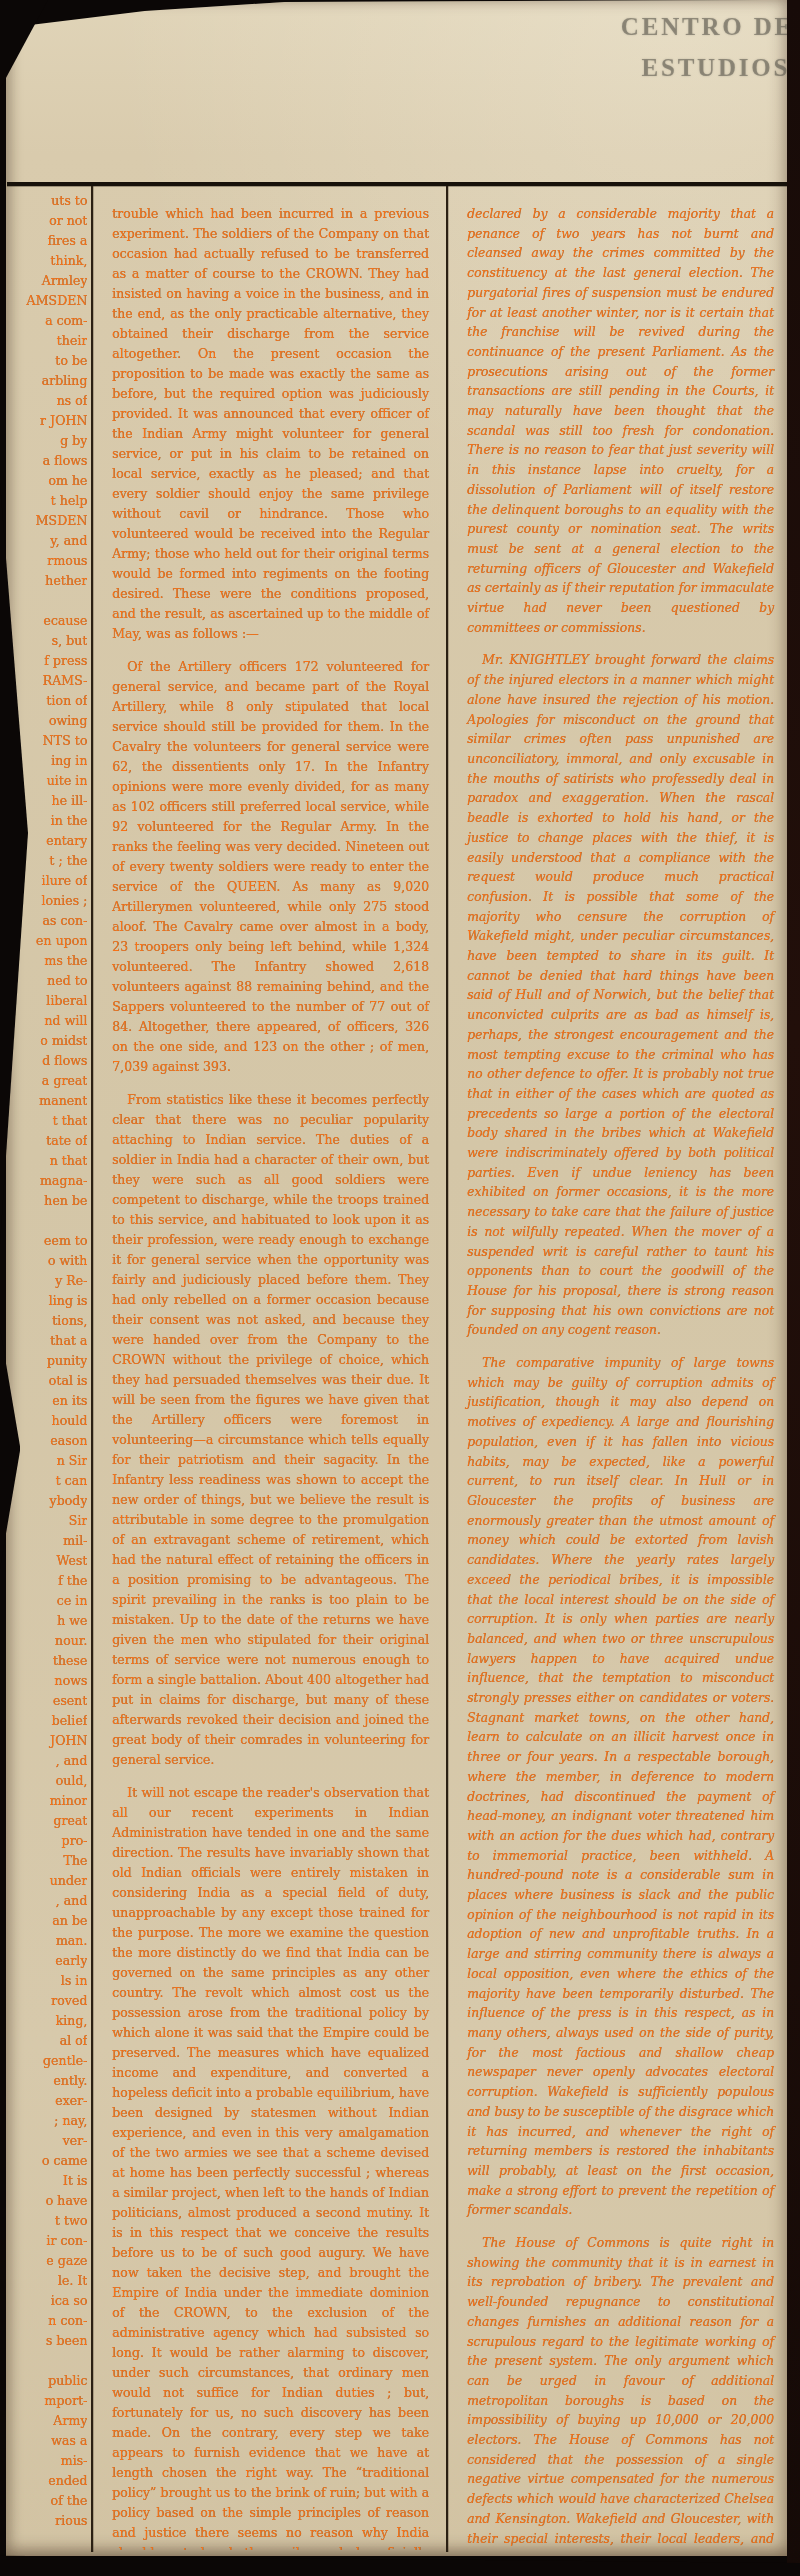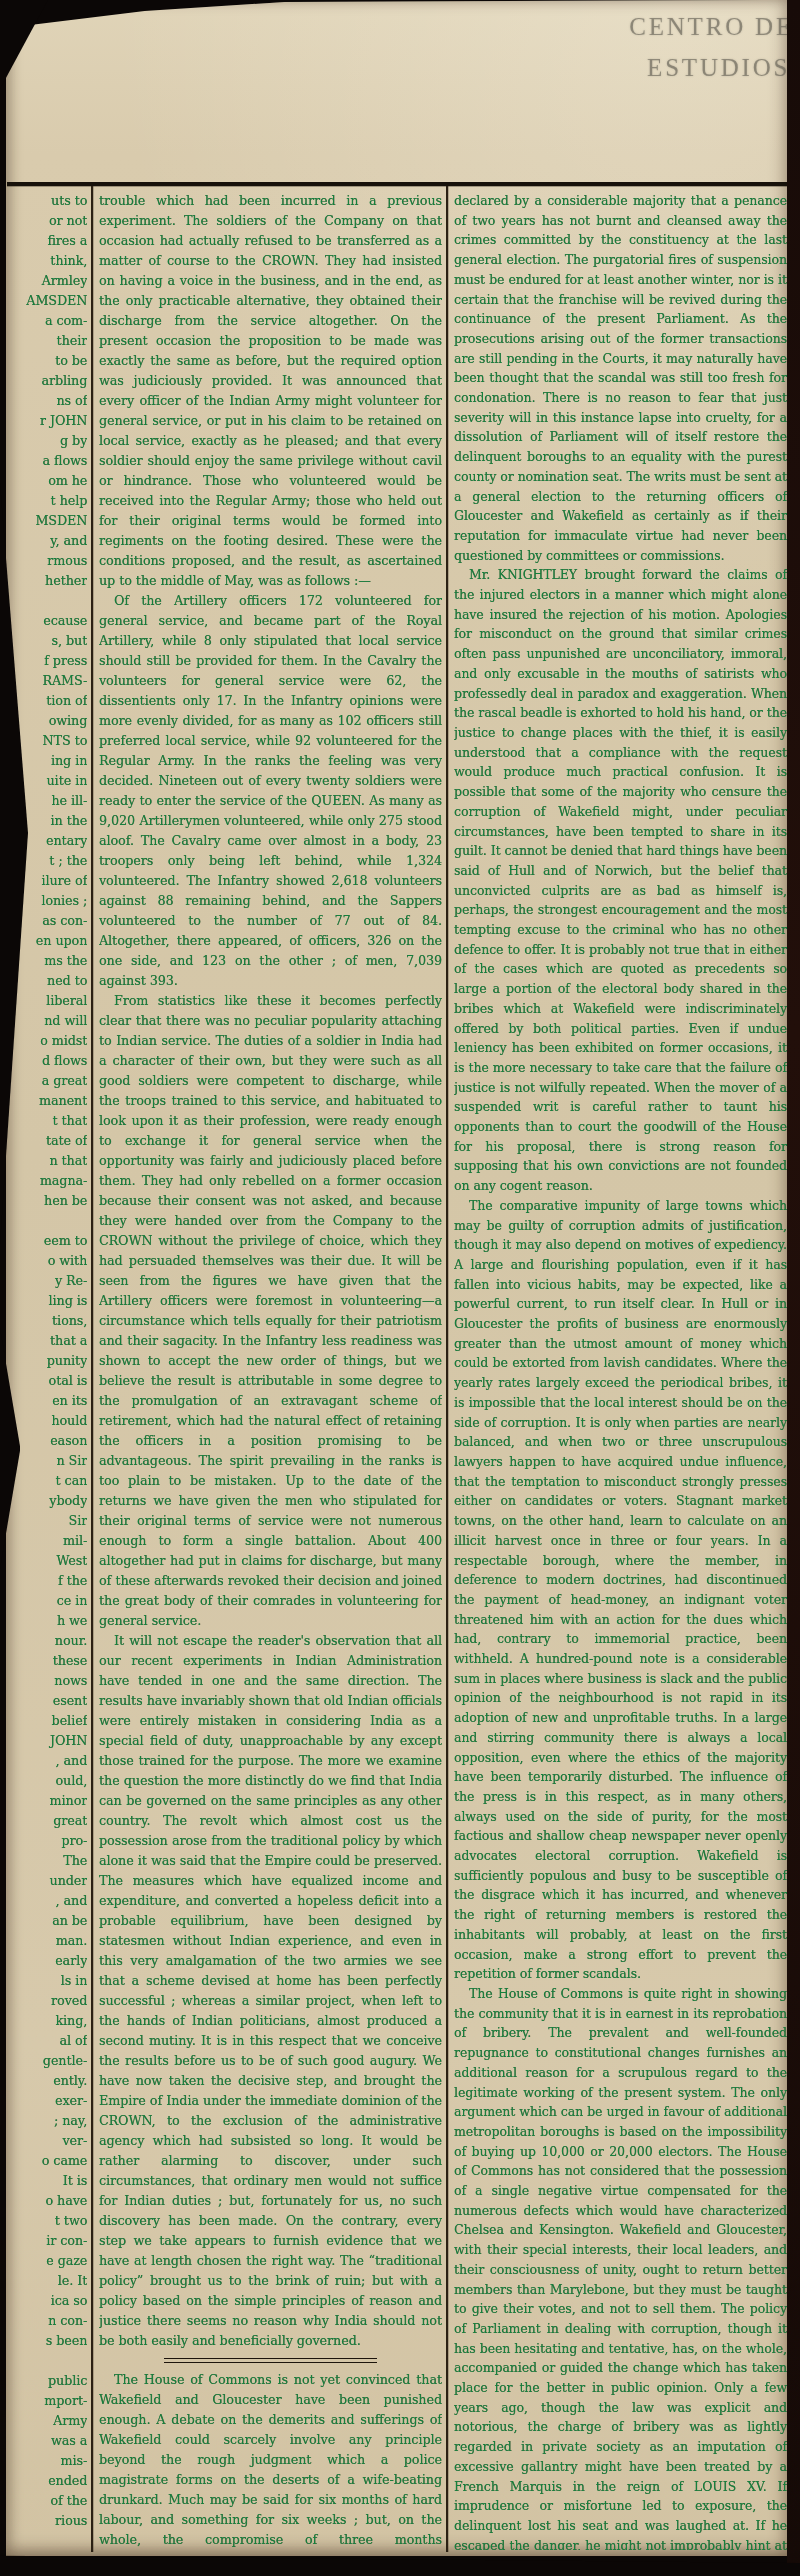--- a/index.html
+++ b/index.html
@@ -20,43 +20,43 @@
   .edge.tl{left:0;top:0;width:48px;height:89px;clip-path:polygon(0 0,100% 0,0 100%);}
   .edge.w1{left:0;top:483px;width:28px;height:761px;clip-path:polygon(0 0,100% 46%,0 100%);}
   .edge.w2{left:0;top:1328px;width:20.4px;height:241px;clip-path:polygon(0 0,100% 50%,0 100%);}
   .edge.right{left:787px;top:0;width:13px;height:2576px;background:linear-gradient(180deg,#170b08,#220f0a 40%,#150a07);}
   .edge.bottom{left:0;top:2552px;width:800px;height:24px;clip-path:polygon(0 3.7px,100% 11px,100% 100%,0 100%);}
 
   .watermark{
     position:absolute;top:5.6px;left:594px;width:200px;text-align:right;
     color:rgba(92,89,79,.55);
     font-family:"Liberation Serif","DejaVu Serif",serif;
-    font-size:25px;letter-spacing:2.8px;font-weight:normal;line-height:41px;
+    font-size:25px;letter-spacing:2.8px;font-weight:bold;line-height:41px;
     text-shadow:0 0 1.9px rgba(92,89,79,.3);
   }
   .watermark .wm2{padding-right:3.7px;text-align:right;}
 
   .toprule{position:absolute;left:7.4px;top:182px;width:782px;height:3.7px;background:#17110a;box-shadow:0 0.9px 0 rgba(23,17,10,.35);}
   .vrule{position:absolute;top:186px;width:1.9px;height:2366px;background:#2b2013;box-shadow:0.5px 0 0 rgba(43,32,19,.5);}
   .vrule.v1{left:91px;}
   .vrule.v2{left:446px;}
 
   .col{
     position:absolute;top:191px;height:2359px;overflow:hidden;
-    color:#15803d;
+    color:#f97316;
     text-shadow:0.2px 0.2px 0.3px rgba(38,28,17,.55);
   }
   .col.sliver{left:9.3px;width:78px;text-align:right;font-size:12.6px;}
   .col.mid{left:99px;width:343px;font-size:12.6px;}
-  .col.rgt{left:454px;width:333px;font-size:12.4px;}
+  .col.rgt{left:454px;width:333px;font-size:12.4px;font-style:italic;}
 
   .frag{line-height:20px;white-space:nowrap;overflow:hidden;}
   .frag.gap{height:20px;}
 
-  .body-p{margin:0;text-align:justify;line-height:20px;}
+  .body-p{margin:13px;text-align:justify;line-height:20px;}
   .rgt .body-p{line-height:19.7px;}
   .body-p.ind{text-indent:15px;}
 
   .sep-rule{
     width:62%;margin:7.4px auto 6.5px auto;height:2.8px;
     border-top:1.9px solid #1d150c;border-bottom:1.9px solid #1d150c;
   }
 </style>
 </head>
 <body>

